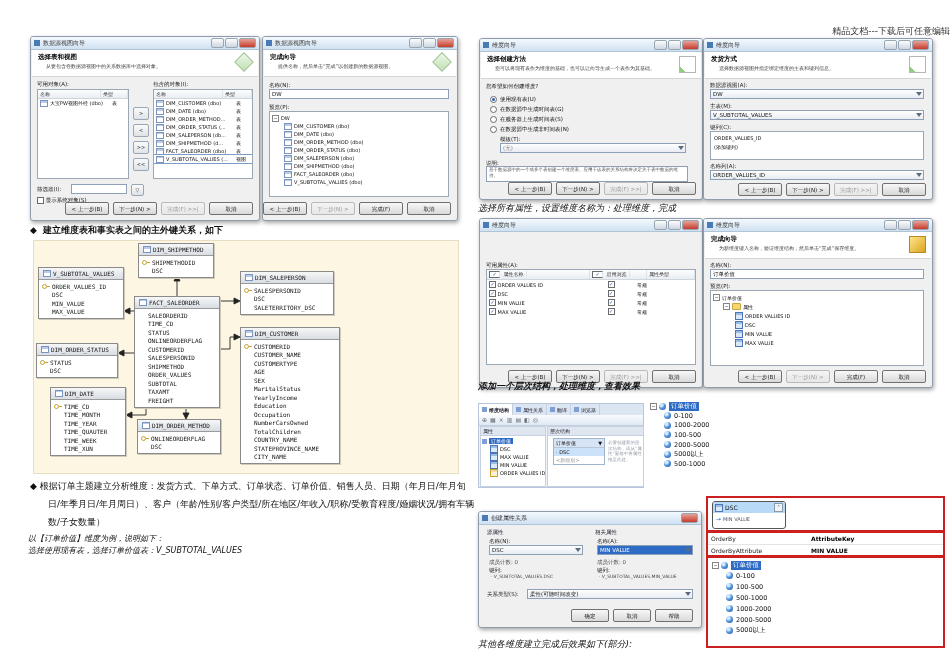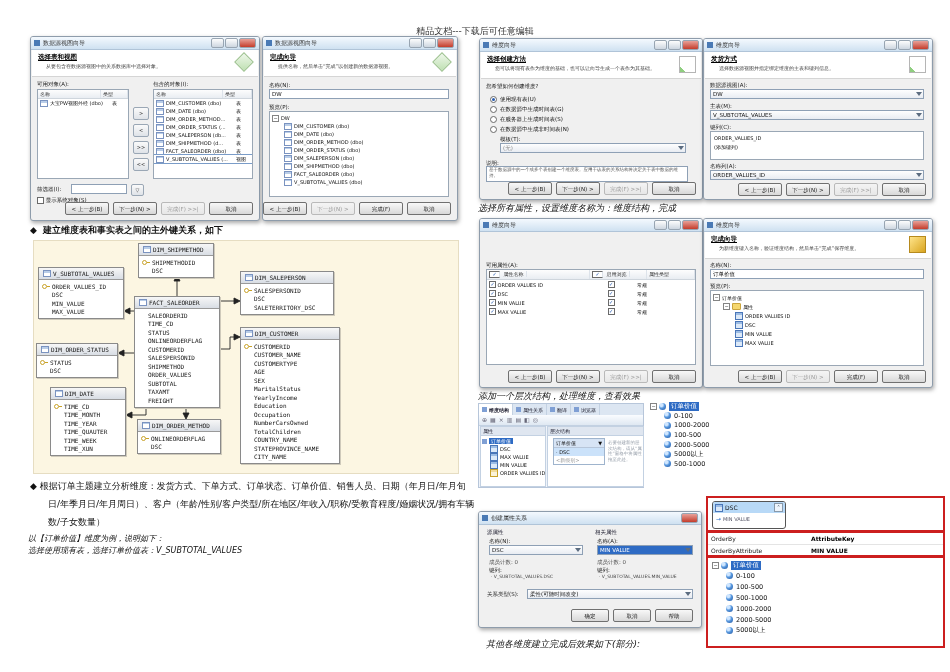--- a/index.html
+++ b/index.html
@@ -1,39 +1,39 @@
 <!DOCTYPE html>
 <html><head>
 <meta charset="utf-8">
 <style>
   html,body{margin:0;padding:0;background:#fff;}
   .page{position:relative;width:950px;height:672px;background:#fff;overflow:hidden;
         font-family:"DejaVu Sans",sans-serif;color:#111;}
   
-  .docheader{position:absolute;left:0;right:0;top:25px;text-align:center;font-size:9px;color:#333;}
+  .docheader{position:absolute;left:0;right:0;top:25px;text-align:right;font-size:9px;color:#333;}
   .bullet{position:absolute;font-size:9px;color:#111;}
   .bullet .dia{margin-right:6px;}
   .para{position:absolute;font-size:9px;line-height:18px;color:#111;}
   .note{position:absolute;font-size:8px;font-style:italic;color:#111;line-height:11px;}
   .cap{position:absolute;font-size:9px;font-style:italic;color:#111;line-height:12px;}
   
   .dlg{position:absolute;background:#f0f0f0;border:1px solid #8e9cab;border-radius:3px;
        box-shadow:1px 2px 4px rgba(0,0,0,.35);font-size:6px;}
   .tbar{position:absolute;left:0;right:0;top:0;height:13px;display:flex;align-items:center;
         background:linear-gradient(#f4f9fe,#cfe1f1);border-bottom:1px solid #b0c4d8;
         border-radius:2px 2px 0 0;padding:0 3px;box-sizing:border-box;}
   .ticon{width:6px;height:6px;background:#4a7ab5;margin-right:3px;flex:0 0 auto;}
   .ttext{font-size:6px;color:#333;flex:1;white-space:nowrap;overflow:hidden;}
   .winbtns{display:flex;gap:1px;}
   .wb{display:inline-block;width:11px;height:8px;border:1px solid #98a5b2;border-radius:2px;
       background:linear-gradient(#fdfdfd,#cdd6e0);}
   .wb.close{background:linear-gradient(#e8a199,#c43d2c);width:15px;}
   .whead{position:absolute;left:1px;right:1px;top:13px;height:26px;background:#fff;
          border-bottom:1px solid #d5d5d5;}
-  .whead .h{position:absolute;left:6px;top:3px;font-weight:bold;font-size:6.5px;color:#000;text-decoration:underline;}
+  .whead .h{position:absolute;left:6px;top:3px;font-weight:bold;font-size:6.5px;color:#000;}
   .whead .s{position:absolute;left:14px;top:13px;right:26px;font-size:5px;color:#444;line-height:6px;}
   .wicon{position:absolute;right:5px;top:4px;width:15px;height:15px;}
   .wicon.dsv{background:linear-gradient(135deg,#eef7ea,#bfe0b2);border:1px solid #9cc18e;transform:rotate(45deg);margin-top:1px;margin-right:2px;width:12px;height:12px;}
   .wicon.page{background:#fff;border:1px solid #b5b5b5;
         background:linear-gradient(45deg,#8fce7f 4px,#fff 4px);}
   .wicon.cube{background:linear-gradient(135deg,#ffe48a,#d9a520);border:1px solid #b68a1e;}
   .lbl{position:absolute;font-size:5.5px;color:#222;white-space:nowrap;}
   .field{position:absolute;background:#fff;border:1px solid #8ea0b5;font-size:5.5px;
          line-height:9px;padding:0 2px;white-space:nowrap;overflow:hidden;box-sizing:border-box;}
   .drop{position:absolute;background:linear-gradient(#fefefe,#e8ecf2);border:1px solid #8ea0b5;
@@ -545,21 +545,21 @@
     <div class="lbl" style="left:6px;top:124px;">名称列(A):</div>
     <div class="drop" style="left:6px;top:131px;width:214px;height:10px;"><span>ORDER_VALUES_ID</span><span class="arr"></span></div>
     <div class="btnrow" style="right:6px;bottom:3px;">
       <div class="btn">&lt; 上一步(B)</div>
       <div class="btn">下一步(N) &gt;</div>
       <div class="btn dis">完成(F) &gt;&gt;|</div>
       <div class="btn">取消</div>
     </div>
   </div>
 
-  <div class="cap" style="left:478px;top:202px;">选择所有属性，设置维度名称为：维度结构，完成</div>
+  <div class="cap" style="left:478px;top:202px;">选择所有属性，设置维度名称为：处理维度，完成</div>
 
   <div class="dlg" style="left:479px;top:218px;width:222px;height:168px;">
     <div class="tbar">
       <span class="ticon"></span>
       <span class="ttext">维度向导</span>
       <span class="winbtns">
           <span class="wb"></span>
           <span class="wb"></span>
           <span class="wb close"></span>
         </span>
@@ -650,21 +650,21 @@
         </div>
     </div>
     <div class="btnrow" style="right:6px;bottom:4px;">
       <div class="btn">&lt; 上一步(B)</div>
       <div class="btn dis">下一步(N) &gt;</div>
       <div class="btn">完成(F)</div>
       <div class="btn">取消</div>
     </div>
   </div>
 
-  <div class="cap" style="left:478px;top:390px;">添加一个层次结构，处理维度，查看效果</div>
+  <div class="cap" style="left:478px;top:380px;font-weight:bold;">添加一个层次结构，处理维度，查看效果</div>
 
   <div class="designer" style="left:478px;top:403px;width:166px;height:85px;">
     <div class="tabs">
       <div style="display:flex;">
           <div class="tab">
             <span class="tabico"></span>
             <span>维度结构</span>
           </div>
           <div class="tab">
             <span class="tabico"></span>
@@ -848,15 +848,15 @@
           <span class="sphere"></span>
           <span>2000-5000</span>
         </div>
         <div class="titem" style="height:11px;">
           <span class="sphere"></span>
           <span>5000以上</span>
         </div>
       </div>
   </div>
 
-  <div class="cap" style="left:478px;top:638px;margin-left:8px;">其他各维度建立完成后效果如下(部分):</div>
+  <div class="cap" style="left:478px;top:638px;">其他各维度建立完成后效果如下(部分):</div>
 
 </div>
 
 </body></html>

